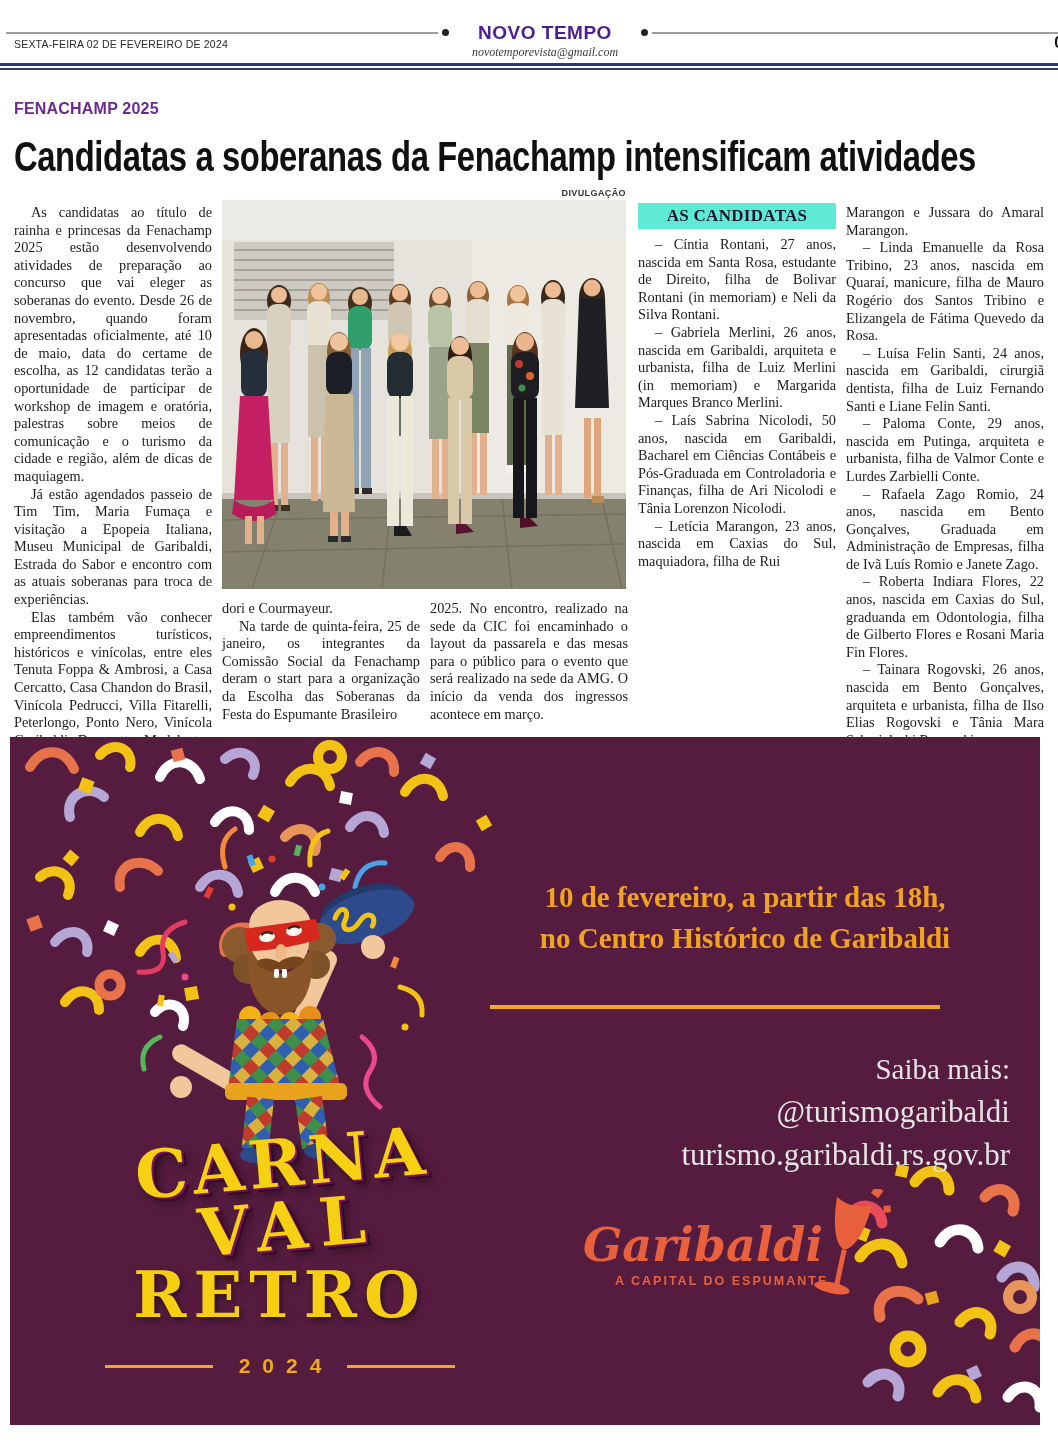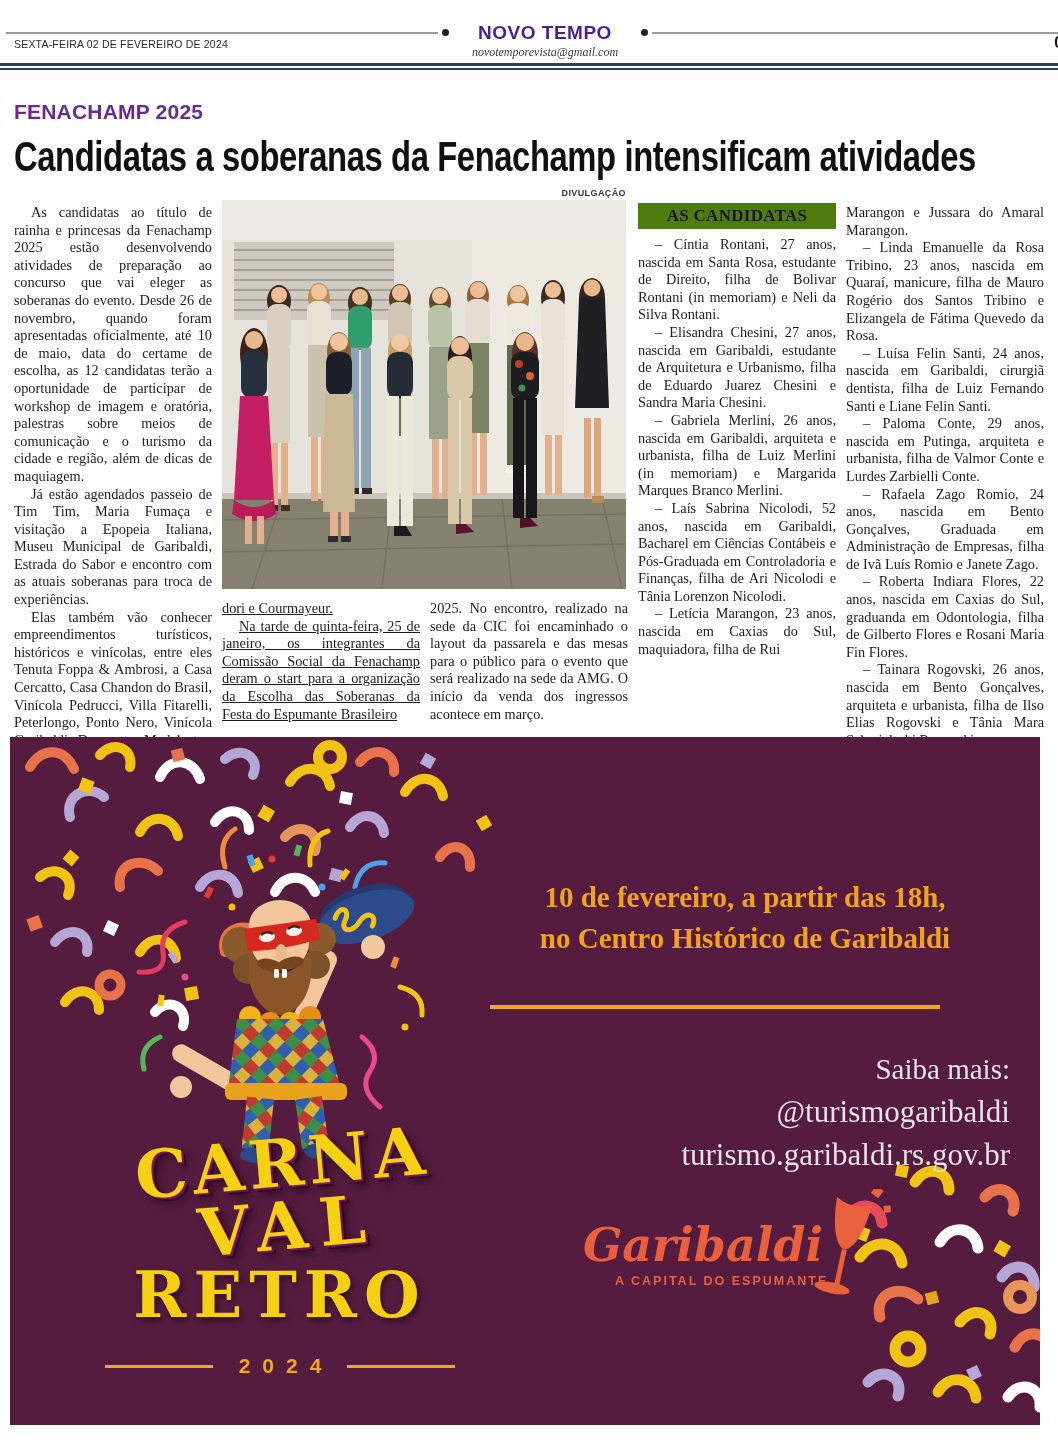--- a/index.html
+++ b/index.html
@@ -20,34 +20,34 @@
   .mast-dot{position:absolute;top:29px;width:7px;height:7px;border-radius:50%;background:#222;}
   .mast-dot.l{left:442px;} .mast-dot.r{right:442px;}
   .hdr-email{position:absolute;left:0;top:45px;width:100%;text-align:center;
              font-style:italic;font-size:12px;color:#3a3a3a;}
   .hdr-rules{position:absolute;left:0;top:63px;width:100%;height:8px;
              border-top:3px solid #2b3f6b;}
   .hdr-rules::after{content:"";position:absolute;left:0;top:2px;width:100%;height:2px;background:#2b3f6b;}
 
   
   .kicker{position:absolute;left:14px;top:100px;font-family:"Liberation Sans",sans-serif;
-          font-weight:bold;font-size:21px;color:#6b2a90;letter-spacing:.2px;text-align:center;}
+          font-weight:bold;font-size:16px;color:#6b2a90;letter-spacing:.2px;text-align:center;}
   .headline{position:absolute;left:14px;top:133px;width:1320px;
             font-family:"Liberation Sans",sans-serif;font-weight:bold;font-size:42px;
             color:#101010;letter-spacing:-.5px;transform:scaleX(.78);transform-origin:left center;
             white-space:nowrap;}
   .col{position:absolute;width:198px;font-size:14.3px;line-height:17.6px;text-align:justify;}
   .para{margin:0;text-indent:17px;text-align:justify;}
   .cont .para:first-child{text-indent:0;}
   .c1{left:14px;top:204px;}
-  .c2{left:222px;top:600px;text-decoration:underline;}
+  .c2{left:222px;top:600px;}
   .c3{left:430px;top:600px;}
   .c4{left:638px;top:236px;}
   .c5{left:846px;top:204px;}
-  .cand-box{position:absolute;left:638px;top:203px;width:198px;height:26px;background:#4d7c0f;
+  .cand-box{position:absolute;left:638px;top:203px;width:198px;height:26px;background:#5eead4;
             display:flex;align-items:center;justify-content:center;font-weight:bold;font-size:17px;
             color:#1d1530;letter-spacing:.3px;}
   .photo{position:absolute;left:222px;top:200px;width:404px;height:389px;background:#ddd9d2;overflow:hidden;}
   .photo-credit{position:absolute;left:222px;top:188px;width:404px;text-align:right;
                 font-family:"Liberation Sans",sans-serif;font-weight:bold;font-size:9px;color:#333;
                 letter-spacing:.4px;}
 
   
   .ad{position:absolute;left:10px;top:737px;width:1030px;height:688px;background:#561c3f;overflow:hidden;}
   .ad .confetti{position:absolute;left:0;top:0;}
@@ -262,23 +262,22 @@
   <div class="col c2 cont">
       <p class="para">dori e Courmayeur.</p>
       <p class="para">Na tarde de quinta-feira, 25 de janeiro, os integrantes da Comissão Social da Fenachamp deram o start para a organização da Escolha das Soberanas da Festa do Espumante Brasileiro</p>
     </div>
   <div class="col c3 cont">
       <p class="para">2025. No encontro, realizado na sede da CIC foi encaminhado o layout da passarela e das mesas para o público para o evento que será realizado na sede da AMG. O início da venda dos ingressos acontece em março.</p>
     </div>
   <div class="cand-box">AS CANDIDATAS</div>
   <div class="col c4">
       <p class="para">– Cíntia Rontani, 27 anos, nascida em Santa Rosa, estudante de Direito, filha de Bolivar Rontani (in memoriam) e Neli da Silva Rontani.</p>
-      <p class="para">– Elisandra Chesini, 27 anos, nascida em Garibaldi, estudante de Arquitetura e Urbanismo, filha de Eduardo Juarez Chesini e Sandra Maria Chesini.</p>
       <p class="para">– Gabriela Merlini, 26 anos, nascida em Garibaldi, arquiteta e urbanista, filha de Luiz Merlini (in memoriam) e Margarida Marques Branco Merlini.</p>
-      <p class="para">– Laís Sabrina Nicolodi, 52 anos, nascida em Garibaldi, Bacharel em Ciências Contábeis e Pós-Graduada em Controladoria e Finanças, filha de Ari Nicolodi e Tânia Lorenzon Nicolodi.</p>
+      <p class="para">– Laís Sabrina Nicolodi, 50 anos, nascida em Garibaldi, Bacharel em Ciências Contábeis e Pós-Graduada em Controladoria e Finanças, filha de Ari Nicolodi e Tânia Lorenzon Nicolodi.</p>
       <p class="para">– Letícia Marangon, 23 anos, nascida em Caxias do Sul, maquiadora, filha de Rui</p>
     </div>
   <div class="col c5 cont">
       <p class="para">Marangon e Jussara do Amaral Marangon.</p>
       <p class="para">– Linda Emanuelle da Rosa Tribino, 23 anos, nascida em Quaraí, manicure, filha de Mauro Rogério dos Santos Tribino e Elizangela de Fátima Quevedo da Rosa.</p>
       <p class="para">– Luísa Felin Santi, 24 anos, nascida em Garibaldi, cirurgiã dentista, filha de Luiz Fernando Santi e Liane Felin Santi.</p>
       <p class="para">– Paloma Conte, 29 anos, nascida em Putinga, arquiteta e urbanista, filha de Valmor Conte e Lurdes Zarbielli Conte.</p>
       <p class="para">– Rafaela Zago Romio, 24 anos, nascida em Bento Gonçalves, Graduada em Administração de Empresas, filha de Ivã Luís Romio e Janete Zago.</p>
       <p class="para">– Roberta Indiara Flores, 22 anos, nascida em Caxias do Sul, graduanda em Odontologia, filha de Gilberto Flores e Rosani Maria Fin Flores.</p>
       <p class="para">– Tainara Rogovski, 26 anos, nascida em Bento Gonçalves, arquiteta e urbanista, filha de Ilso Elias Rogovski e Tânia Mara Schmieleski Rogovski.</p>

